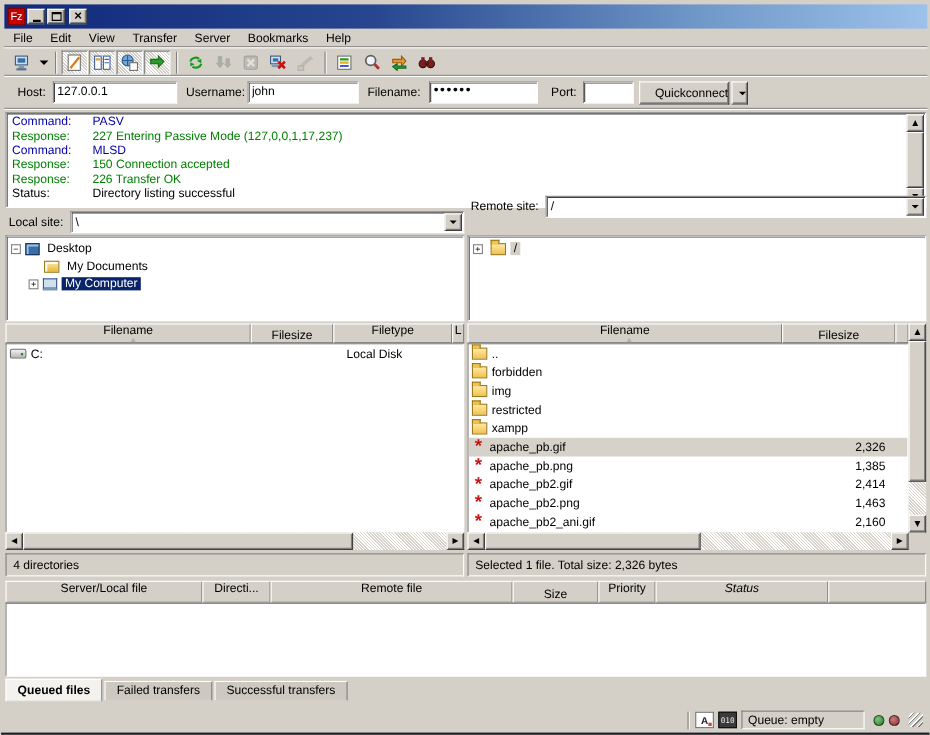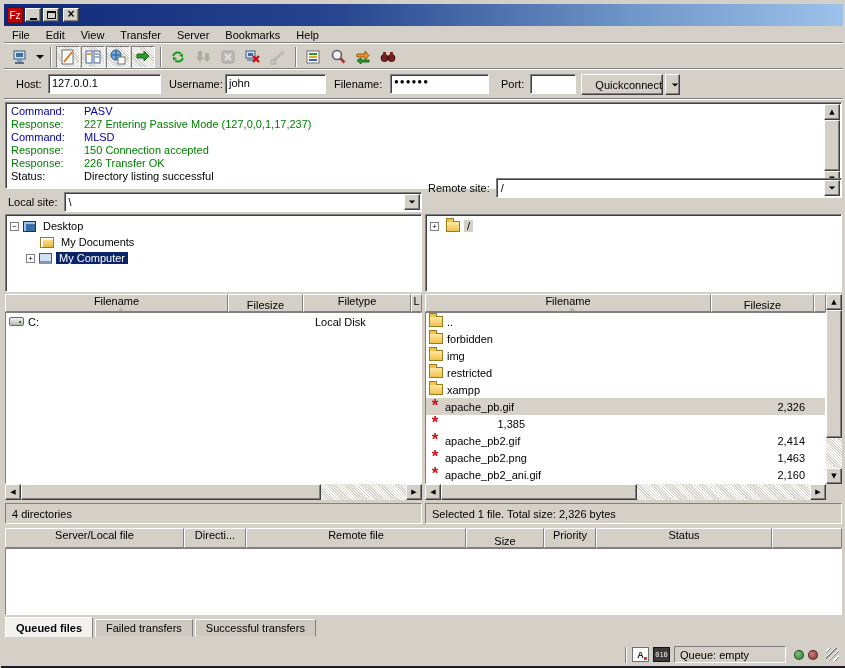--- a/index.html
+++ b/index.html
@@ -437,20 +437,21 @@
         <span class="file-name">xampp</span>
         <span class="file-size"></span>
       </div>
     <div class="file-row row-selected">
         <span class="icon icon-image-file">*</span>
         <span class="file-name">apache_pb.gif</span>
         <span class="file-size">2,326</span>
       </div>
     <div class="file-row">
         <span class="icon icon-image-file">*</span>
+        <span class="file-name">apache_pb.png</span>
         <span class="file-size">1,385</span>
       </div>
     <div class="file-row">
         <span class="icon icon-image-file">*</span>
         <span class="file-name">apache_pb2.gif</span>
         <span class="file-size">2,414</span>
       </div>
     <div class="file-row">
         <span class="icon icon-image-file">*</span>
         <span class="file-name">apache_pb2.png</span>
@@ -511,21 +512,21 @@
       </div>
     <div class="hcol" style="width:220px; height:20px;">
         <span>Remote file</span>
       </div>
     <div class="hcol right" style="width:78px; height:20px;">
         <span>Size</span>
       </div>
     <div class="hcol" style="width:52px; height:20px;">
         <span>Priority</span>
       </div>
-    <div class="hcol" style="width:176px; height:20px;">
+    <div class="hcol" style="width:157px; height:20px;font-style:italic;">
         <span>Status</span>
       </div>
     <div class="hcol" style="flex:1; height:20px;"></div>
   </div>
 
   <div class="abs queue-body sunken-soft" style="left:4px; top:547px; width:837px; height:67px;"></div>
 
   <div class="abs tabs">
     <div class="tab active">
         <span>Queued files</span>

